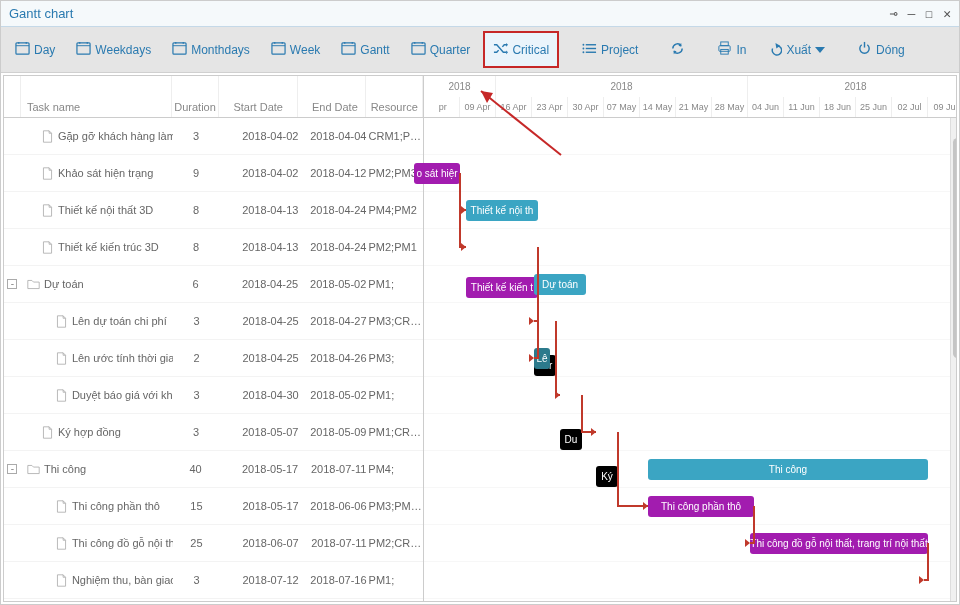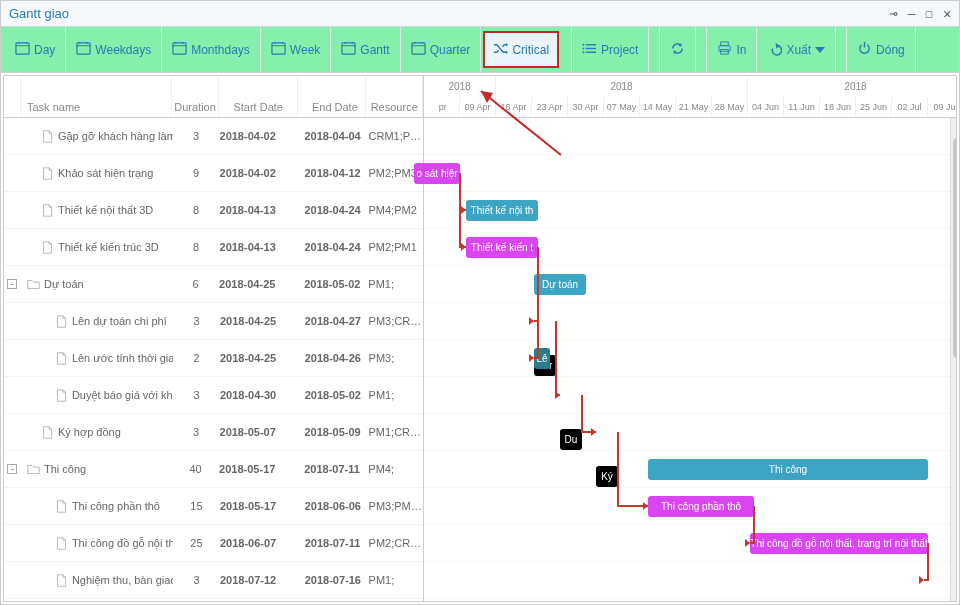--- a/index.html
+++ b/index.html
@@ -2,64 +2,64 @@
 <html><head>
 <meta charset="utf-8">
 <style>
 * { box-sizing: border-box; margin: 0; padding: 0; }
 body { font-family: Arial, sans-serif; font-size: 12px; color: #555; background: #fff; width: 960px; height: 605px; position: relative; border: 1px solid #ccc; }
 .window { width: 100%; height: 100%; display: flex; flex-direction: column; }
 .titlebar { height: 26px; background: #f5f9fb; border-bottom: 1px solid #c5d9e8; display: flex; align-items: center; padding: 0 8px; color: #2a7ab0; font-size: 13px; }
 .titlebar .title { flex: 1; }
 .titlebar .wc { display: flex; gap: 10px; color: #555; }
 .titlebar .wc span { cursor: pointer; font-family: monospace; }
-.toolbar { height: 46px; border-bottom: 1px solid #d0d0d0; display: flex; align-items: stretch; padding: 0 4px; background: #86efac; }
+.toolbar { height: 46px; border-bottom: 1px solid #d0d0d0; display: flex; align-items: stretch; padding: 0 4px; background: #e5e5e5; }
 .tbtn { display: flex; align-items: center; gap: 4px; padding: 0 10px; color: #2a7ab0; border-right: 1px solid #e5e5e5; cursor: pointer; position: relative; }
 .tbtn svg { width: 15px; height: 15px; }
 .tbtn.sel { border: 2px solid #c62828; background: #eaf4fb; margin: 4px 2px; padding: 0 8px; }
 .tbtn.gap { margin-left: 10px; border-left: 1px solid #e5e5e5; }
 .content { flex: 1; display: flex; position: relative; overflow: hidden; border: 1px solid #ccc; margin: 2px; }
 .grid { width: 420px; display: flex; flex-direction: column; border-right: 1px solid #ccc; }
 .ghead { height: 42px; display: flex; border-bottom: 1px solid #ccc; color: #888; font-size: 11px; }
 .ghead > div { display: flex; align-items: flex-end; justify-content: center; padding-bottom: 4px; border-right: 1px solid #eee; }
 .c0 { width: 18px; } .c1 { width: 160px; justify-content: flex-start !important; padding-left: 6px; } .c2 { width: 50px; } .c3 { width: 84px; } .c4 { width: 66px; margin-left: 6px; } .c5 { width: 60px; }
 .grows { flex: 1; overflow: hidden; }
 .grow { height: 37px; display: flex; align-items: center; border-bottom: 1px solid #f3f3f3; color: #666; }
 .grow > div { overflow: hidden; white-space: nowrap; text-overflow: ellipsis; font-size: 11px; }
 .grow .c0 { display: flex; justify-content: center; color: #888; }
 .grow .c1 { display: flex; align-items: center; gap: 4px; }
 .ficon { width: 13px; height: 13px; flex-shrink: 0; }
-.grow .c2 { text-align: center; } .grow .c3, .grow .c4 { text-align: left; font-weight: bold; } .grow .c5 { text-align: left; padding-left: 2px; }
+.grow .c2 { text-align: center; } .grow .c3, .grow .c4 { text-align: right; } .grow .c5 { text-align: left; padding-left: 2px; }
 .chart { flex: 1; display: flex; flex-direction: column; position: relative; }
 .chead { height: 42px; border-bottom: 1px solid #ccc; display: flex; flex-direction: column; color: #888; font-size: 10px; }
 .chead .yr { flex: 1; display: flex; }
 .chead .yr > div { display: flex; align-items: center; justify-content: center; border-right: 1px solid #eee; }
 .chead .dr { flex: 1; display: flex; }
 .chead .dr > div { width: 36px; display: flex; align-items: center; justify-content: center; border-right: 1px solid #eee; white-space: nowrap; font-size: 9px; }
 .crows { flex: 1; position: relative; }
 .crow { height: 37px; position: relative; border-bottom: 1px solid #f7f7f7; }
 .bar { position: absolute; top: 8px; height: 21px; border-radius: 3px; color: #fff; font-size: 10px; display: flex; align-items: center; justify-content: center; overflow: hidden; white-space: nowrap; padding: 0 4px; }
 .bar.teal { background: #3ba5c3; }
-.bar.crit { background: #d946ef; }
+.bar.crit { background: #a21caf; }
 .bar.dteal { background: #2c7a8c; }
 .bar.dred { background: #000000; margin-top: 44px; }
 .link { position: absolute; pointer-events: none; }
 .link path { stroke: #c0392b; stroke-width: 2; fill: none; }
 .link polygon { fill: #c0392b; }
 .scroll { position: absolute; right: 0; top: 42px; bottom: 0; width: 14px; background: #f0f0f0; border-left: 1px solid #ddd; }
 .thumb { position: absolute; left: 2px; right: 2px; top: 20px; height: 220px; background: #c5c5c5; border-radius: 5px; }
 .arrow-annotation { position: absolute; left: 460px; top: 84px; pointer-events: none; }
 svg.caret { width: 10px; height: 10px; }
 </style>
 </head>
 <body>
 
 <div class="window">
   <div class="titlebar">
-    <span class="title">Gantt giao</span>
+    <span class="title">Gantt chart</span>
     <div class="wc">
       <span>⊸</span>
       <span>—</span>
       <span>☐</span>
       <span>✕</span>
     </div>
   </div>
 
   <div class="toolbar" id="toolbar">
       <div class="tbtn">
@@ -393,21 +393,21 @@
       </div>
       <div class="crows" id="crows">
           <div class="crow"></div>
           <div class="crow">
             <div class="bar crit" style="left: -10px; width: 46px;">o sát hiệr</div>
           </div>
           <div class="crow">
             <div class="bar teal" style="left: 42px; width: 72px;">Thiết kế nội th</div>
           </div>
           <div class="crow">
-            <div class="bar crit" style="left: 42px; width: 72px;">Thiết kế kiến t</div>
+            <div class="bar crit" style="left: 42px; width: 72px; margin-top: 40px;">Thiết kế kiến t</div>
           </div>
           <div class="crow">
             <div class="bar teal" style="left: 110px; width: 52px;">Dự toán</div>
           </div>
           <div class="crow">
             <div class="bar dred" style="left: 110px; width: 22px;">Lêr</div>
           </div>
           <div class="crow">
             <div class="bar dteal" style="left: 110px; width: 16px;">Lê</div>
           </div>

